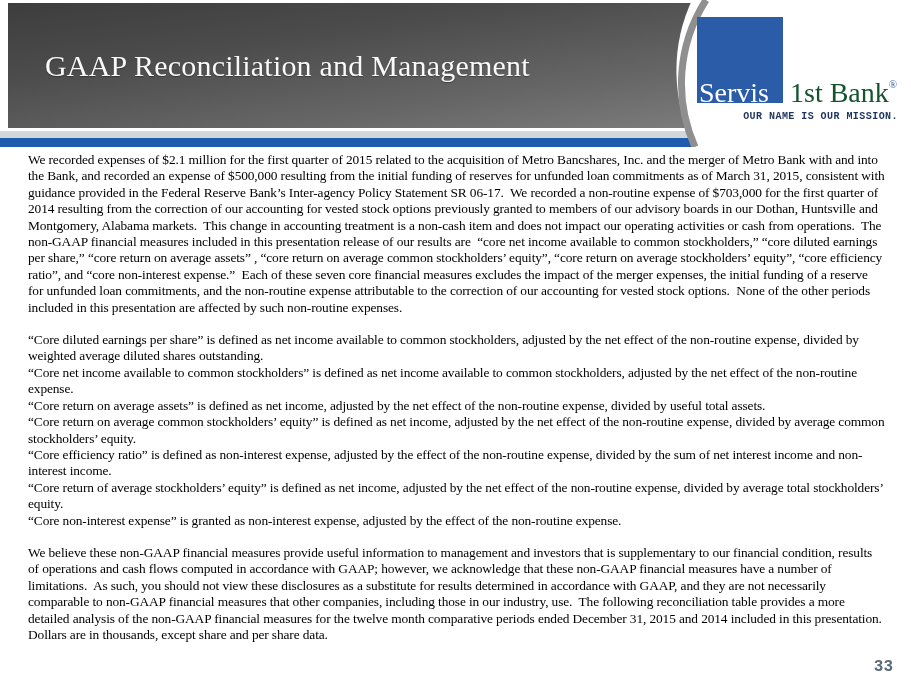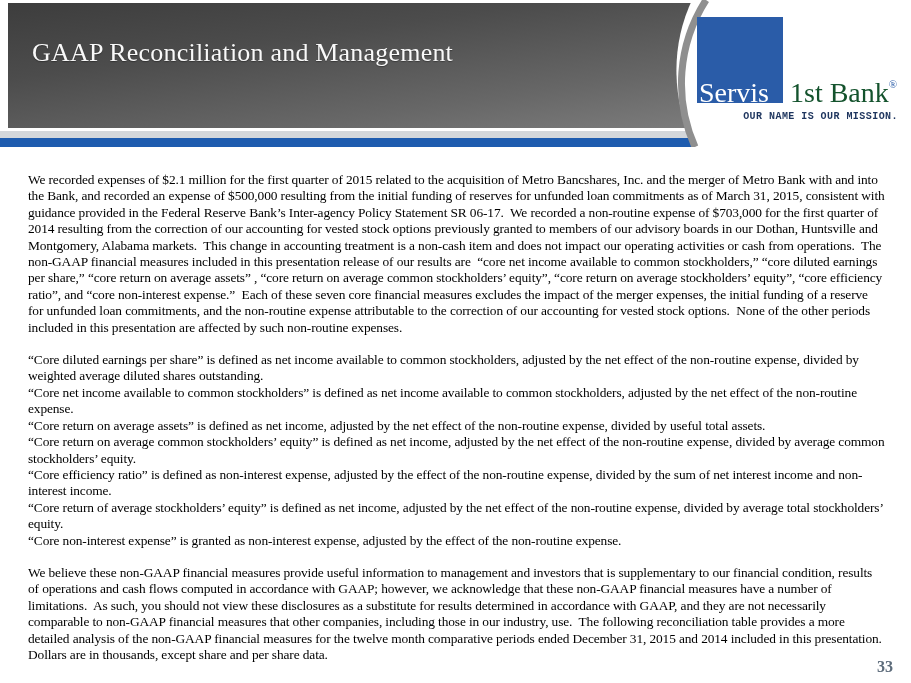--- a/index.html
+++ b/index.html
@@ -9,22 +9,22 @@
     background:#ffffff;
     overflow:hidden;
     font-family:"Liberation Serif", serif;
   }
   
   .header-band{
     position:absolute;left:8px;top:3px;right:0;height:125px;
     background:linear-gradient(172deg,#3d3d3d 0%,#4c4c4c 30%,#676767 65%,#828282 95%,#8a8a8a 100%);
   }
   .slide-title{
-    position:absolute;left:24px;top:30px;margin:0;
-    font-size:26px;line-height:40px;font-weight:400;
+    position:absolute;left:24px;top:30px;margin:13px;
+    font-size:30px;line-height:40px;font-weight:400;
     color:#f9f9f9;letter-spacing:.2px;
     font-family:"Liberation Serif", serif;
     text-shadow:0 1px 1px rgba(0,0,0,.35);
   }
   
   .strip-gap{position:absolute;left:0;right:0;top:128px;height:3px;background:#ffffff;}
   .strip-gray{position:absolute;left:0;right:0;top:131px;height:7px;background:#d3d7db;}
   .strip-blue{position:absolute;left:0;right:0;top:138px;height:9px;background:#1e5caf;}
   
   .logo-panel{position:absolute;right:0;top:0;width:246px;height:147px;}
@@ -43,29 +43,28 @@
   .logo-tagline{
     position:absolute;right:13px;top:111px;
     color:#1e355e;font-weight:bold;font-size:10px;letter-spacing:.45px;
     font-family:Liberation Mono, monospace;white-space:nowrap;
   }
   
   .body-text{
     position:absolute;left:28px;right:26px;top:152px;
     color:#000;font-size:13.4px;line-height:16.4px;letter-spacing:-.12px;
     font-family:"Liberation Serif", serif;
-    margin-top:20px;
   }
   .body-text p{margin:0;white-space:pre-wrap;}
   .para-gap{height:16px;}
   
   .page-number{
     position:absolute;right:18px;bottom:7px;
     color:#5c6b7a;font-size:16px;font-weight:bold;
-    font-family:Liberation Serif, serif;
+    font-family:Liberation Mono, monospace;
   }
 </style>
 </head>
 <body>
 
 <div class="slide">
 
   <div class="header-band">
     <h1 class="slide-title"><span>GAAP Reconciliation and Management</span><br></h1>
   </div>

